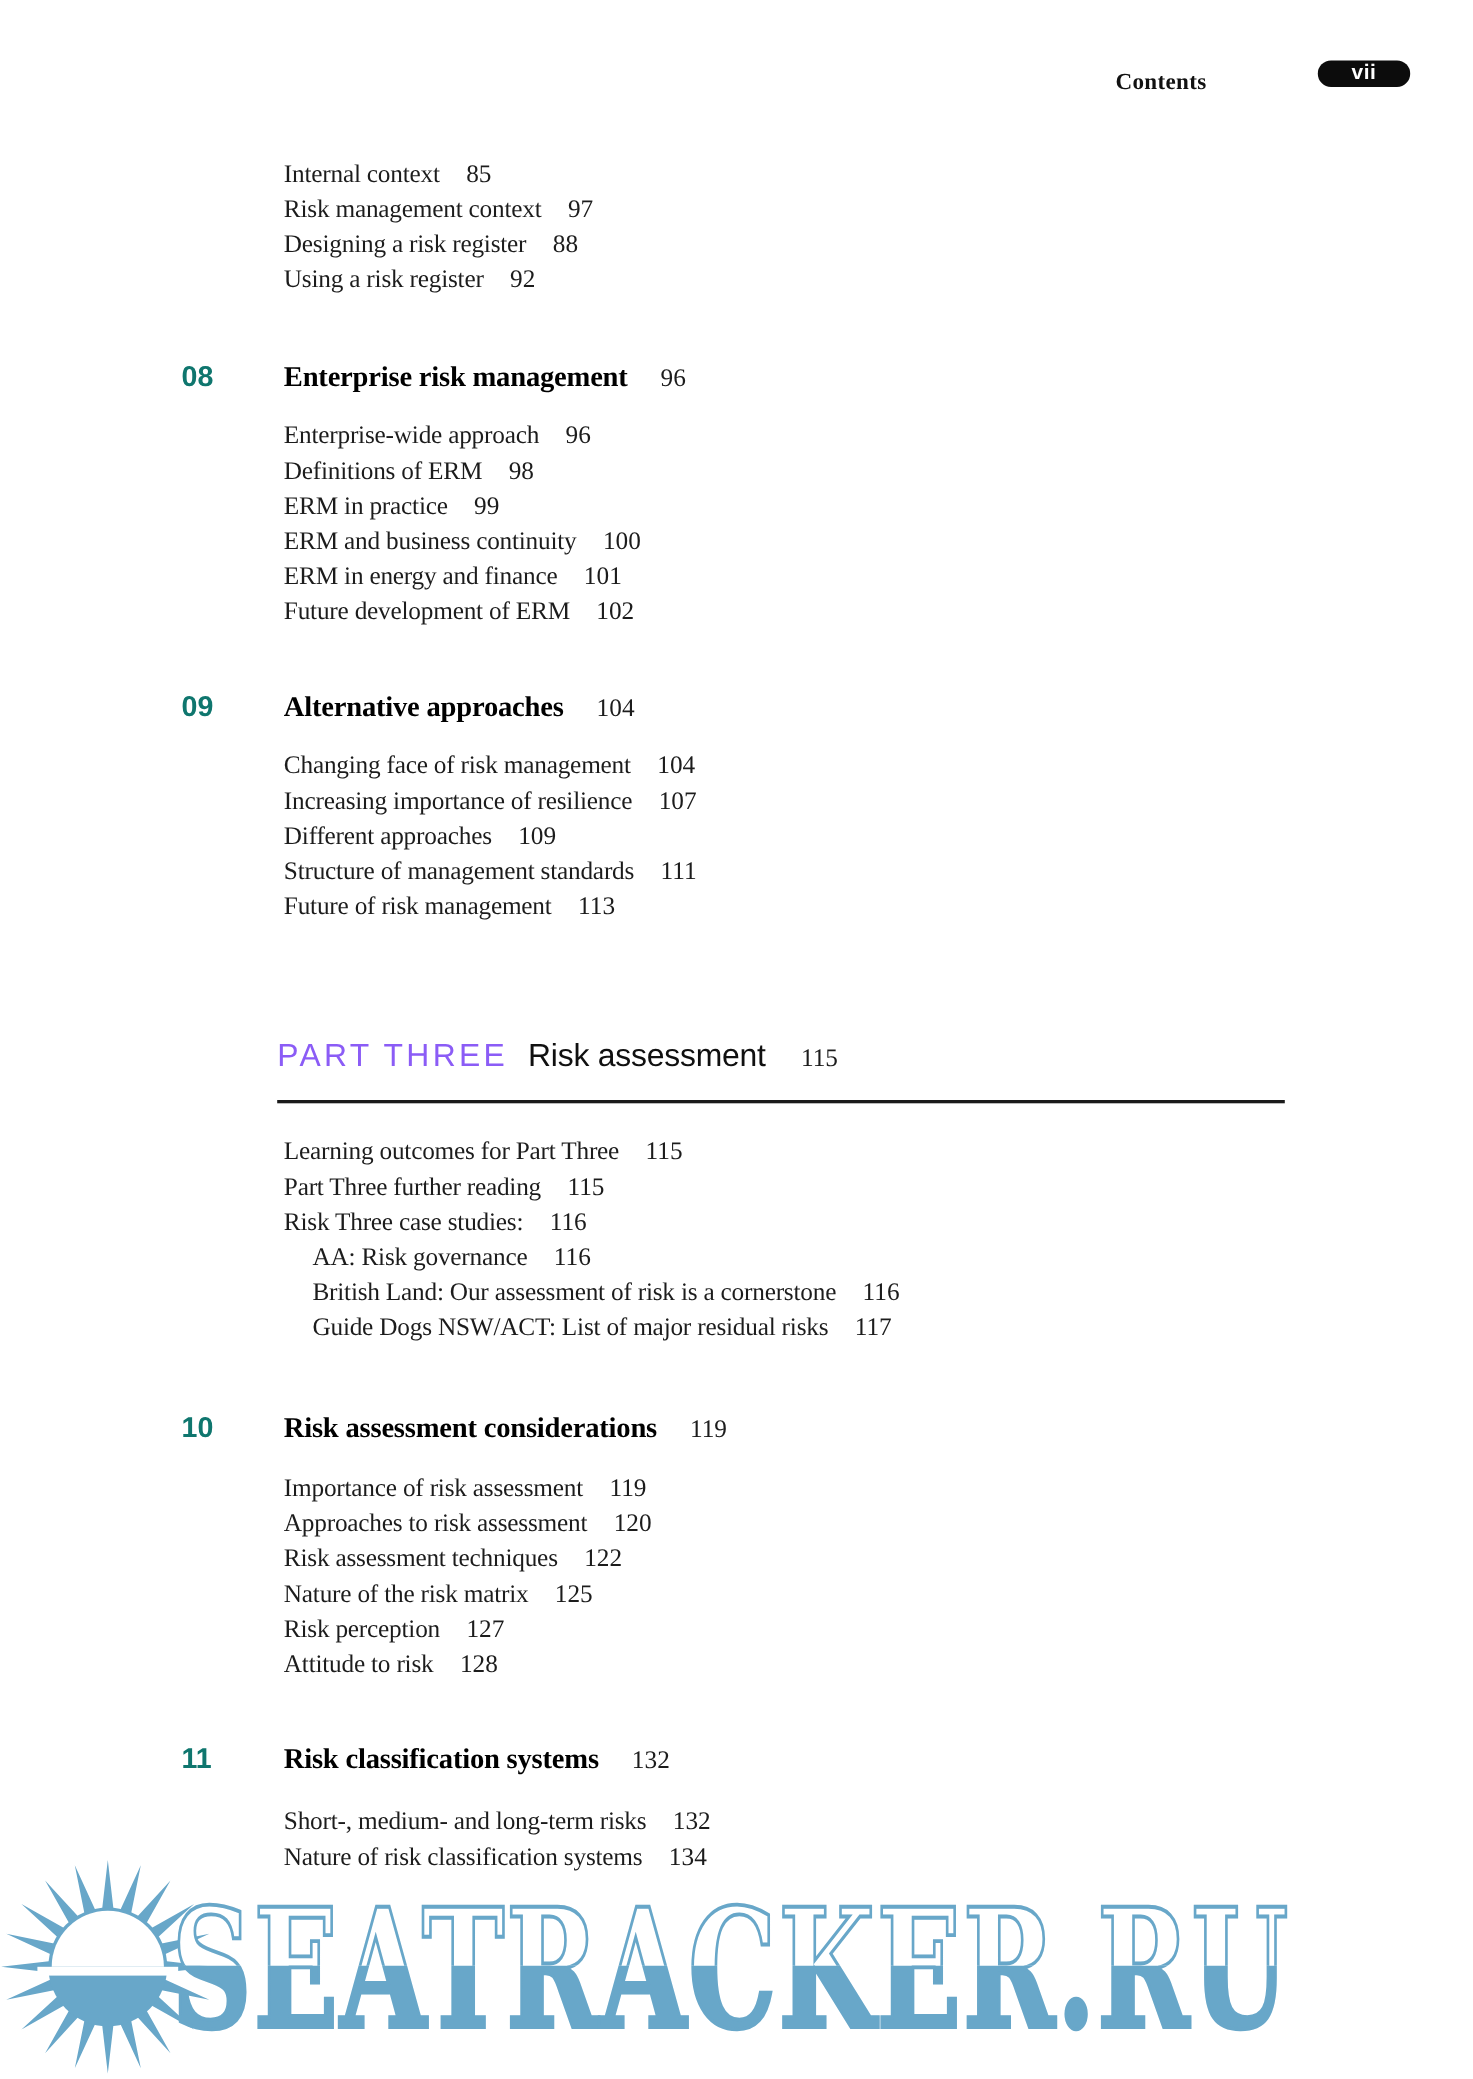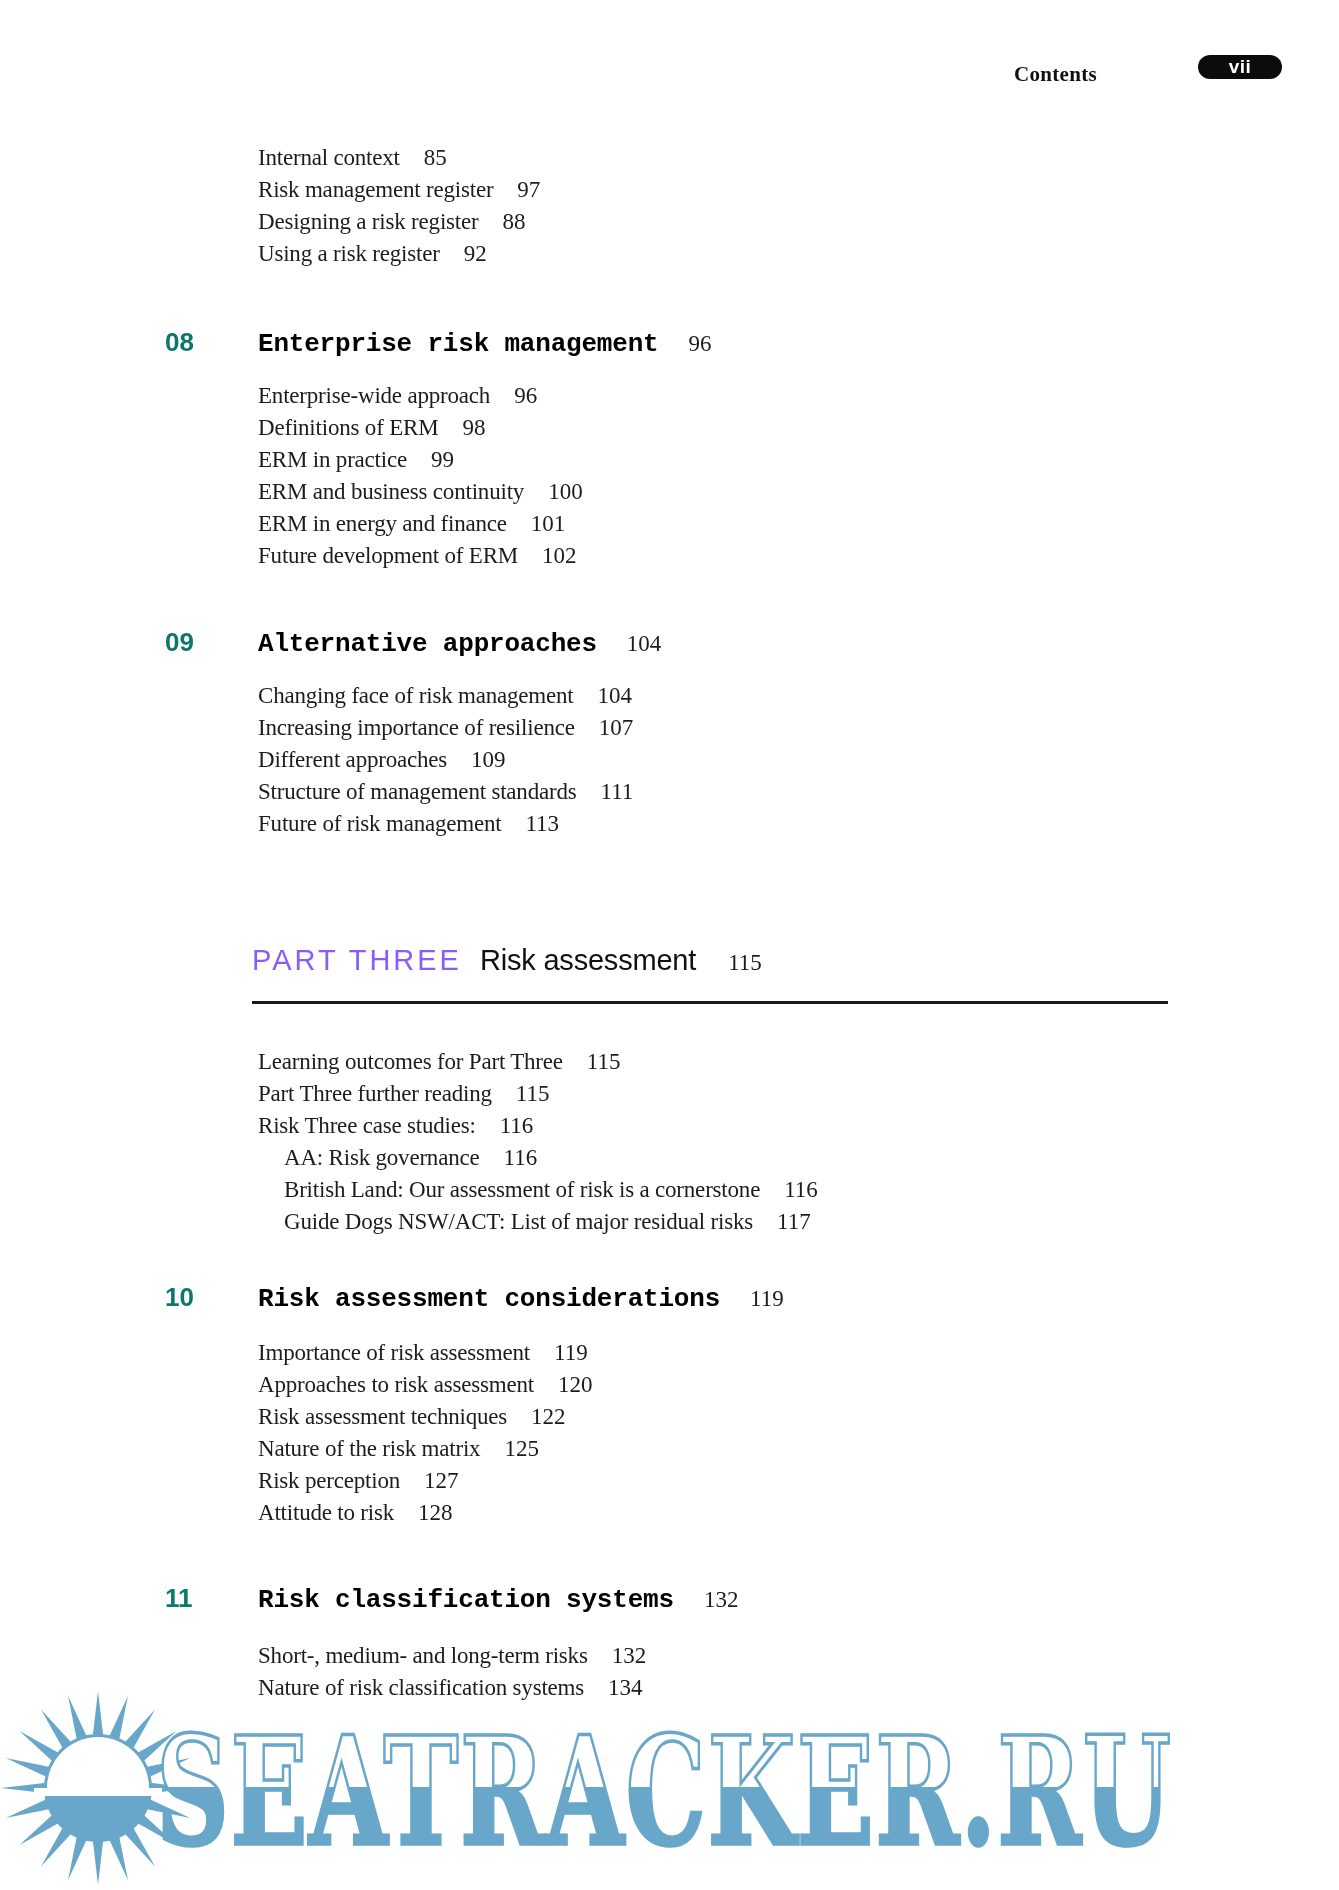--- a/index.html
+++ b/index.html
@@ -43,21 +43,21 @@
   #ch09{top:622px;}
   #ch10{top:1277px;}
   #ch11{top:1578px;}
   .ch-head{display:flex;align-items:baseline;line-height:40px;white-space:nowrap;}
   .ch-num{
     width:93px;flex:0 0 93px;
     font-family:"Liberation Sans",sans-serif;
     font-weight:700;font-size:26px;color:#0f766e;
   }
   .ch-title{
-    font-family:Liberation Mono, monospace;
+    font-family:Liberation Serif, serif;
     font-weight:700;font-size:26px;color:#000;letter-spacing:-.2px;
   }
   .ch-page{font-family:"Liberation Serif",serif;font-size:23px;color:#1c1c1c;margin-left:30px;}
   .ch-items{margin-left:93px;margin-top:16px;}
   #ch10 .ch-items{margin-top:18px;}
   #ch11 .ch-items{margin-top:20px;}
 
   
   .part{position:absolute;left:252px;top:938px;width:916px;}
   .part-head{display:flex;align-items:baseline;line-height:44px;white-space:nowrap;}
@@ -65,21 +65,21 @@
     font-family:"Liberation Sans",sans-serif;
     font-weight:400;font-size:29px;color:#8b5cf6;letter-spacing:3px;
   }
   .part-title{
     font-family:"Liberation Sans",sans-serif;
     font-weight:400;font-size:29px;color:#101010;
     margin-left:18px;letter-spacing:-.2px;
   }
   .part-page{font-family:"Liberation Serif",serif;font-size:23px;margin-left:32px;}
   .part-rule{height:3px;background:#1a1a1a;margin-top:16px;}
-  .part-items{margin-top:42px;padding-left:6px;}
+  .part-items{margin-top:28px;padding-left:6px;}
 
   
   .wm-sun{position:absolute;left:-2px;top:1688px;width:200px;height:200px;}
   .wm-text-wrap{
     position:absolute;left:156px;top:1716px;width:1400px;height:150px;
     transform:scaleX(.675);transform-origin:left top;
   }
   .wm-copy{
     position:absolute;left:0;top:0;white-space:nowrap;
     font-family:"DejaVu Serif",serif;font-weight:700;
@@ -101,21 +101,21 @@
 
 <div class="page">
 
   <div class="contents-label">Contents</div>
   <div class="page-pill">
     <span>vii</span>
   </div>
 
   <div class="intro">
     <div class="toc-line"><span>Internal context</span><span class="pg">85</span></div>
-    <div class="toc-line"><span>Risk management register</span><span class="pg">97</span></div>
+    <div class="toc-line"><span>Risk management context</span><span class="pg">97</span></div>
     <div class="toc-line"><span>Designing a risk register</span><span class="pg">88</span></div>
     <div class="toc-line"><span>Using a risk register</span><span class="pg">92</span></div>
   </div>
 
   <div class="chapter" id="ch08">
     <div class="ch-head">
       <span class="ch-num">08</span>
       <span class="ch-title">Enterprise risk management</span>
       <span class="ch-page">96</span>
     </div>

